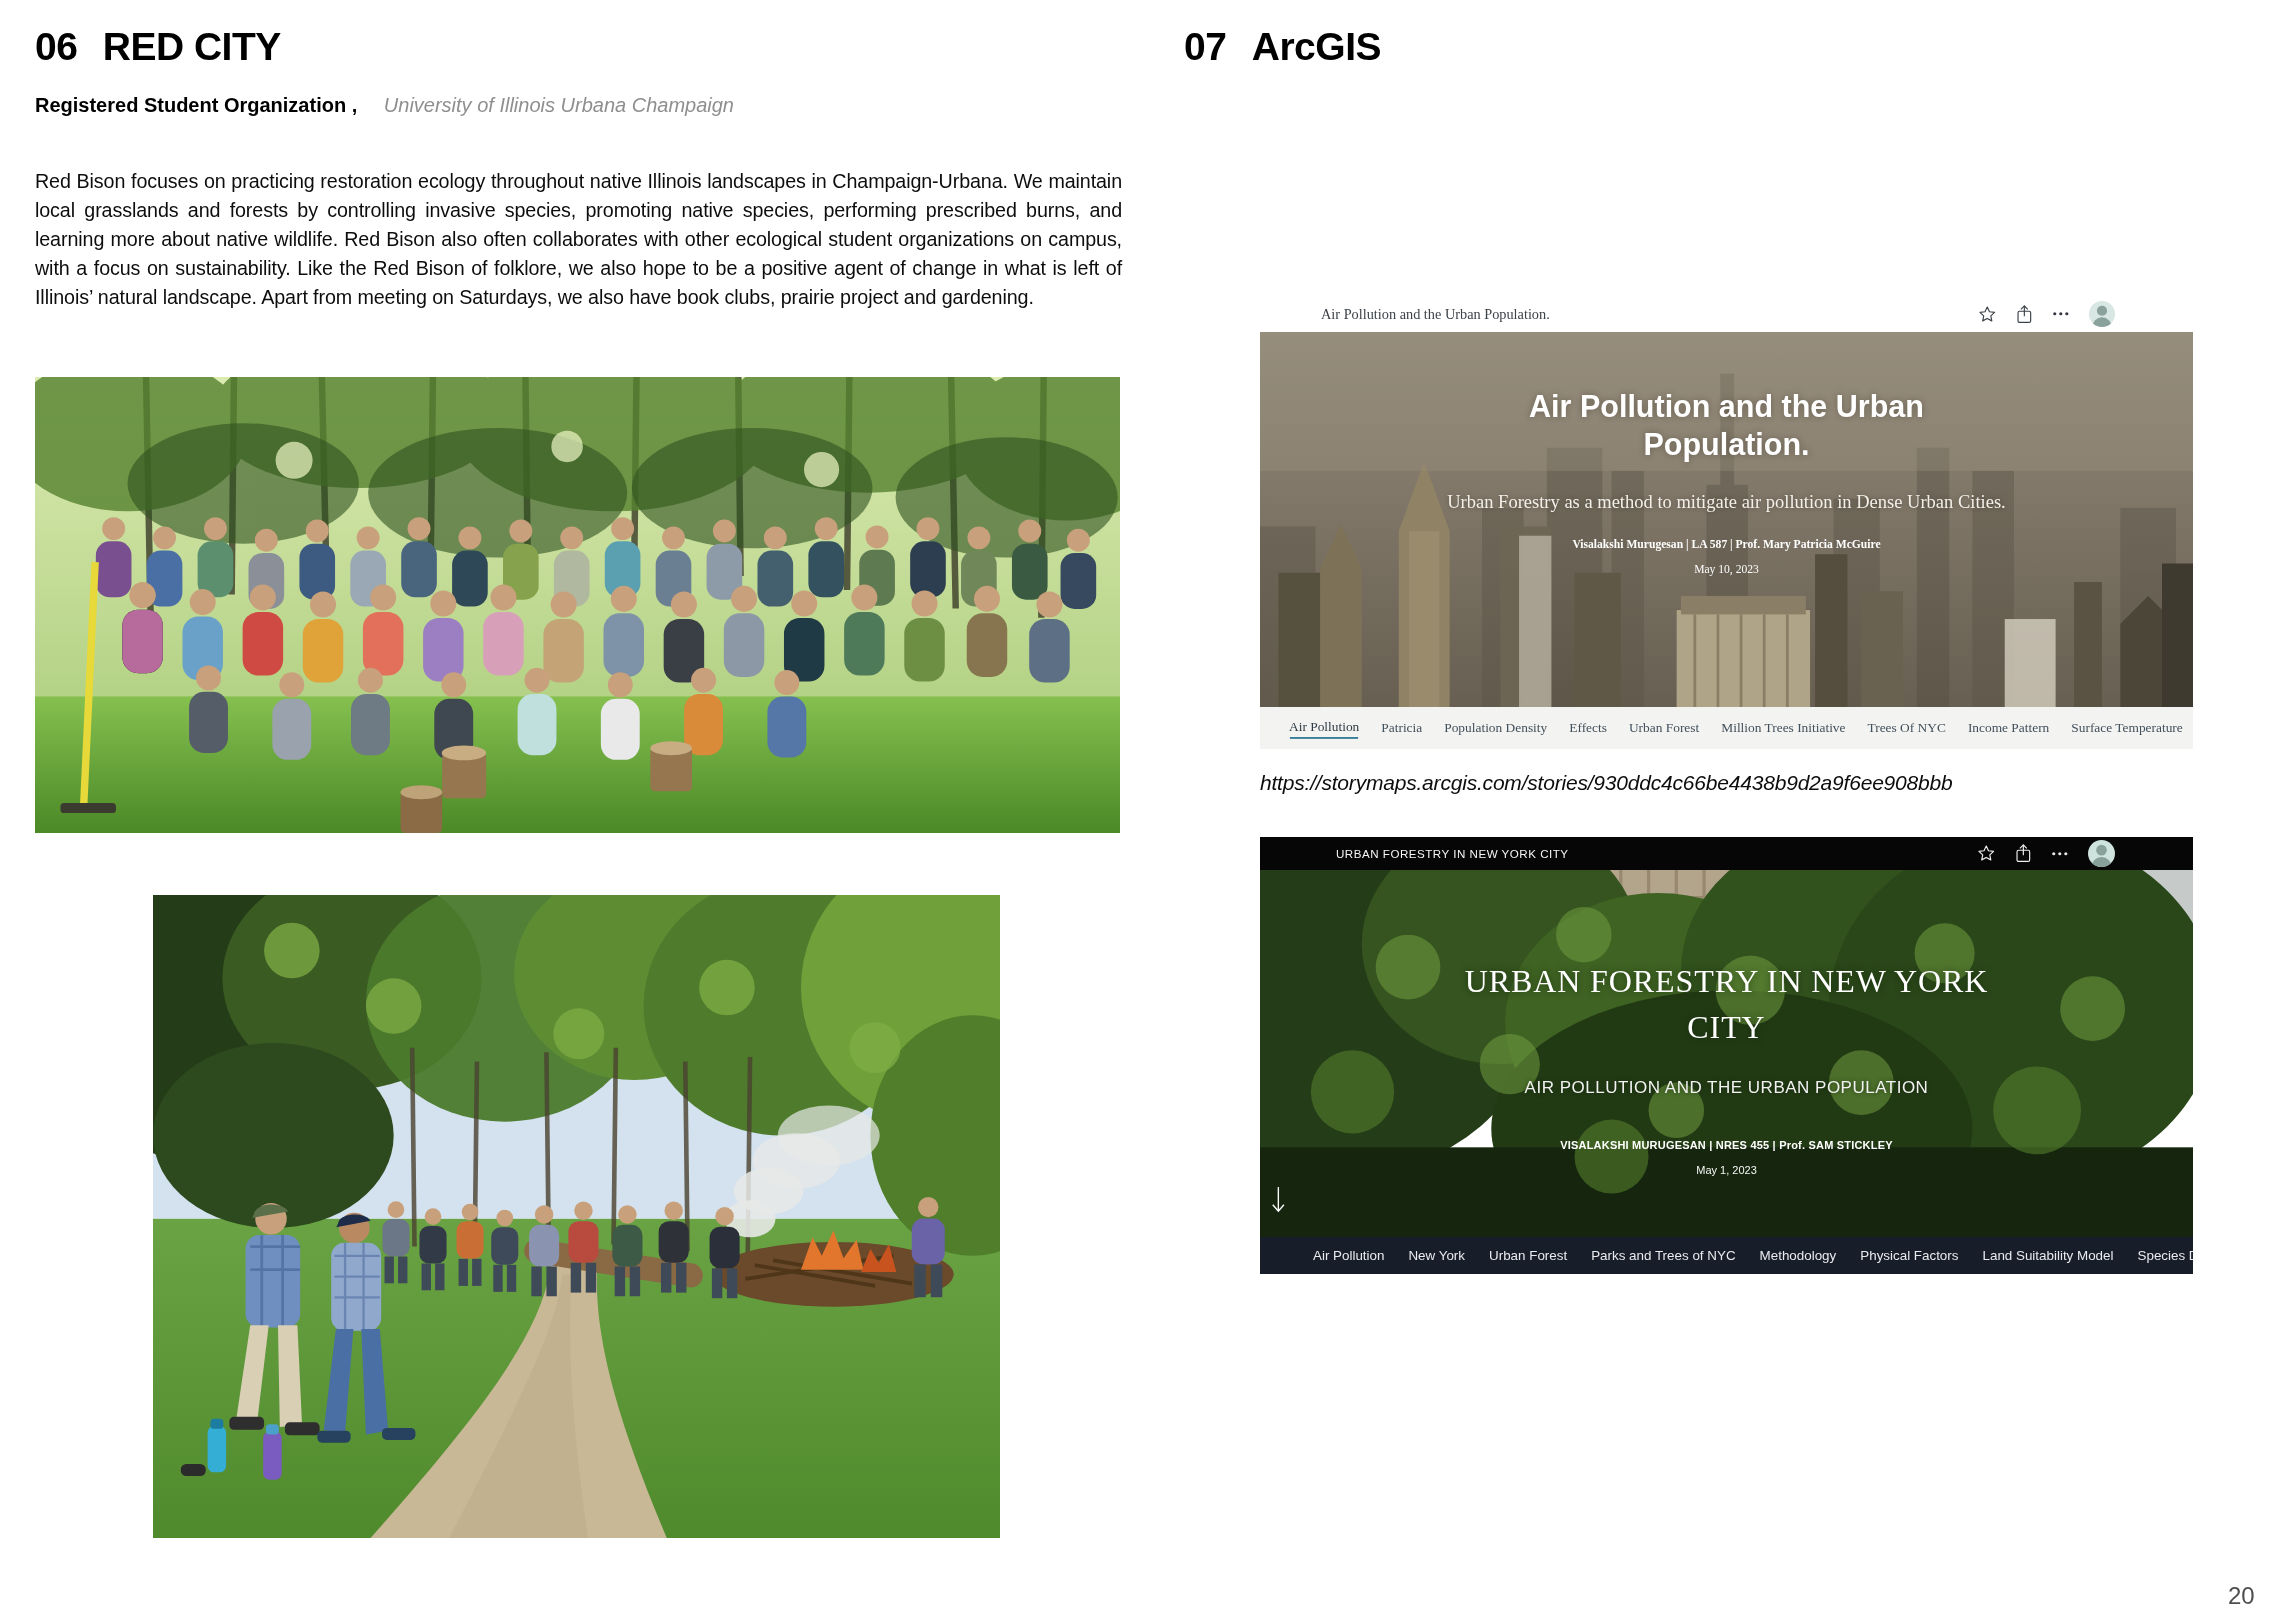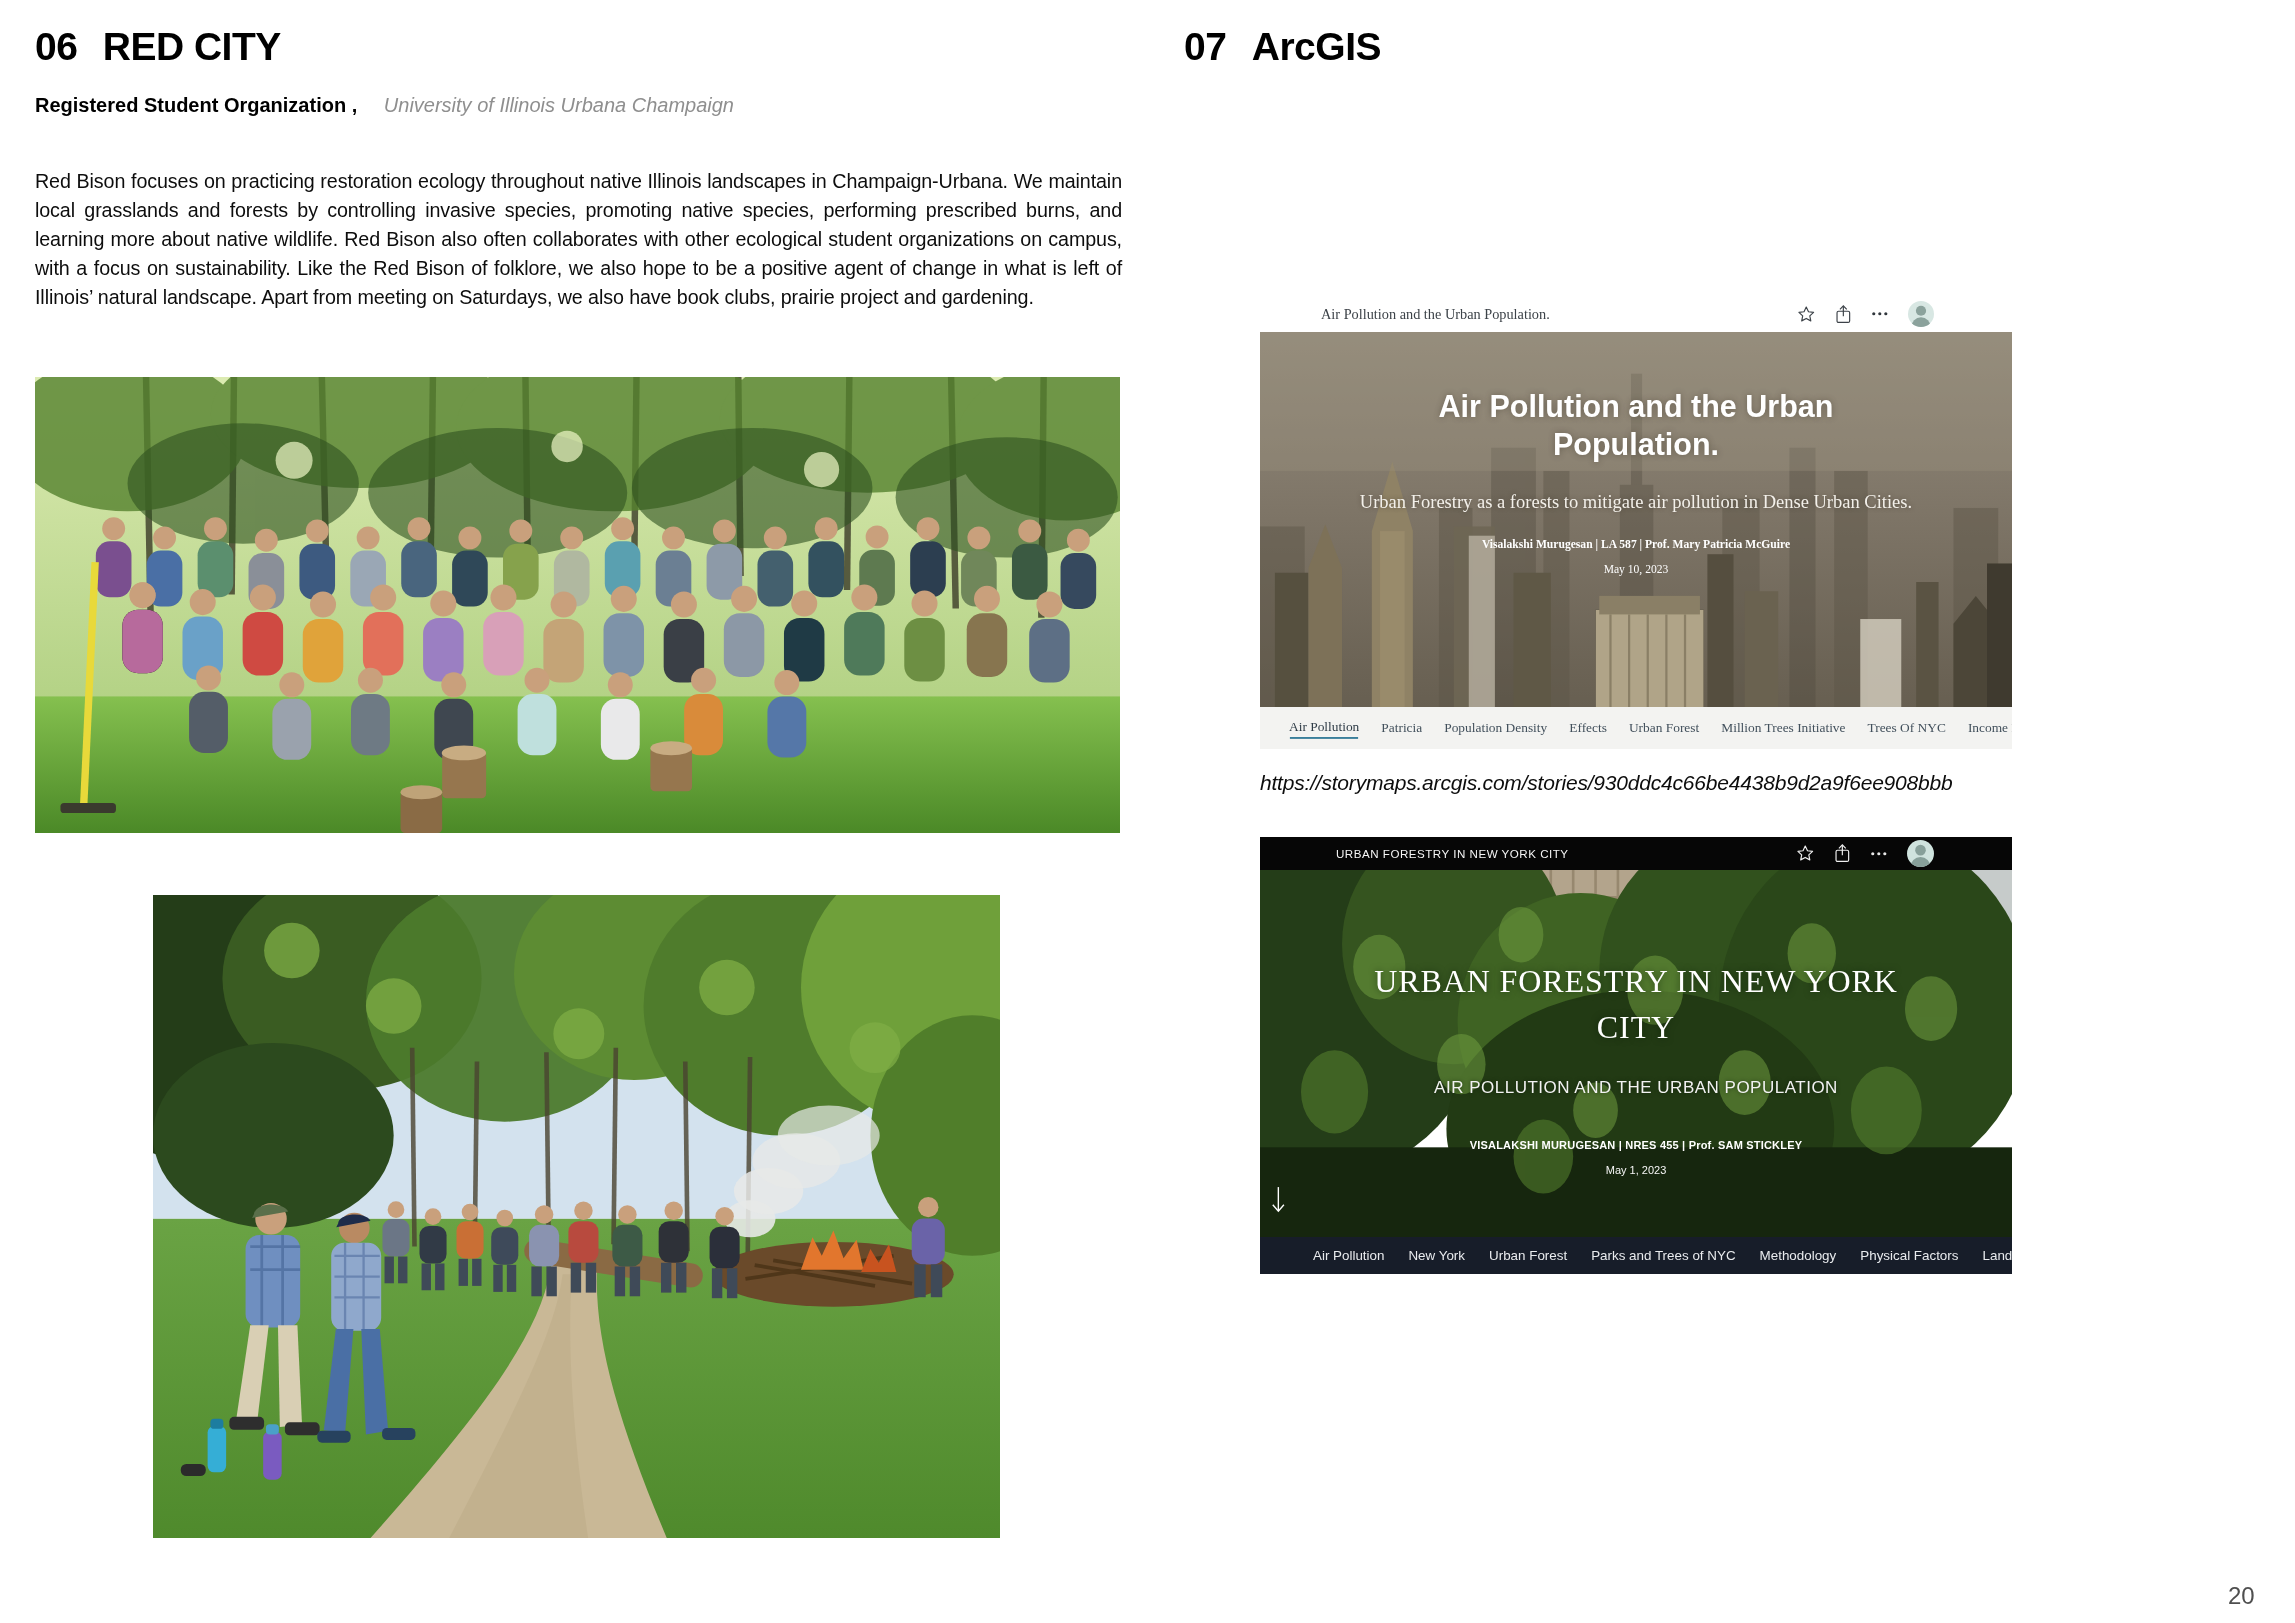--- a/index.html
+++ b/index.html
@@ -19,21 +19,21 @@
   #left-desc{position:absolute;left:35px;top:147px;width:1087px;font-size:19.7px;
              line-height:29px;text-align:justify;color:#0d0d0d;letter-spacing:-0.1px;}
 
   
   .photo{position:absolute;overflow:hidden;}
   #photo1{left:35px;top:377px;width:1085px;height:456px;}
   #photo2{left:153px;top:895px;width:847px;height:643px;}
   .photo svg{display:block;width:100%;height:100%;}
 
   
-  .sm{position:absolute;width:752px;background:#fff;}
+  .sm{position:absolute;width:933px;background:#fff;}
   #sm1{left:1260px;top:296px;height:452px;}
   #sm2{left:1260px;top:837px;height:437px;}
 
   .sm-topbar{display:flex;align-items:center;}
   #sm1 .sm-topbar{height:36px;background:#ffffff;padding:0 0 0 61px;}
   #sm2 .sm-topbar{height:33px;background:#060606;padding:0 0 0 76px;}
   #sm1 .tb-title{font-family:"Liberation Serif","DejaVu Serif",serif;font-size:14.3px;color:#3c4248;}
   #sm2 .tb-title{font-size:11.6px;color:#f5f5f5;letter-spacing:0.5px;}
   .tb-icons{margin-left:auto;display:flex;align-items:center;gap:19.4px;padding-right:78px;}
   .tb-icons svg{display:block;}
@@ -423,21 +423,21 @@
           <rect x="1300" y="560" width="90" height="250" fill="#6a6250"></rect>
           <rect x="1610" y="620" width="110" height="190" fill="#d6d0c0" opacity=".8"></rect>
           <rect x="1760" y="540" width="60" height="270" fill="#5a5343"></rect>
           <path d="M1860,810 v-180 l60,-60 l60,60 v180 z" fill="#4c4638"></path>
           <rect x="1950" y="500" width="67" height="310" fill="#3f3a2f"></rect>
         </g>
         <rect width="2017" height="300" fill="#9a917f" opacity=".35"></rect>
       </svg>
       <div class="hero-text">
         <div class="h-title">Air Pollution and the Urban Population.</div>
-        <div class="h-sub">Urban Forestry as a forests to mitigate air pollution in Dense Urban Cities.</div>
+        <div class="h-sub">Urban Forestry as a method to mitigate air pollution in Dense Urban Cities.</div>
         <div class="h-byline">Visalakshi Murugesan | LA 587 | Prof. Mary Patricia McGuire</div>
         <div class="h-date">May 10, 2023</div>
       </div>
     </div>
     <div class="sm-nav">
         <span class="active">Air Pollution</span>
         <span>Patricia</span>
         <span>Population Density</span>
         <span>Effects</span>
         <span>Urban Forest</span>

